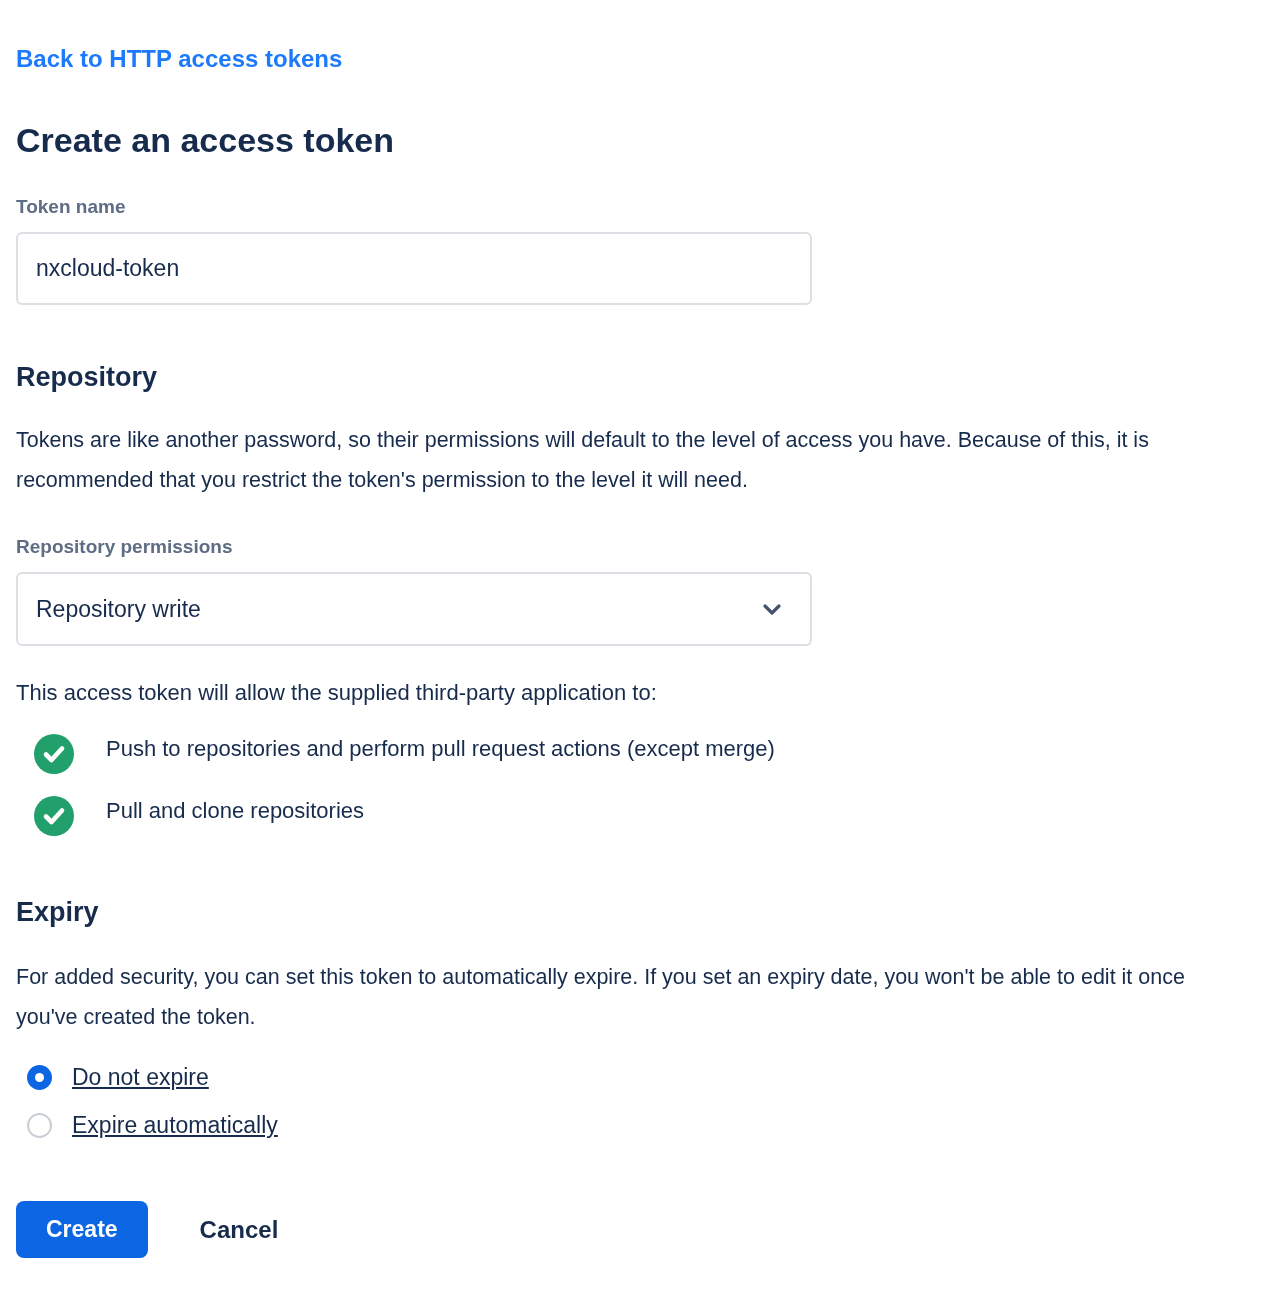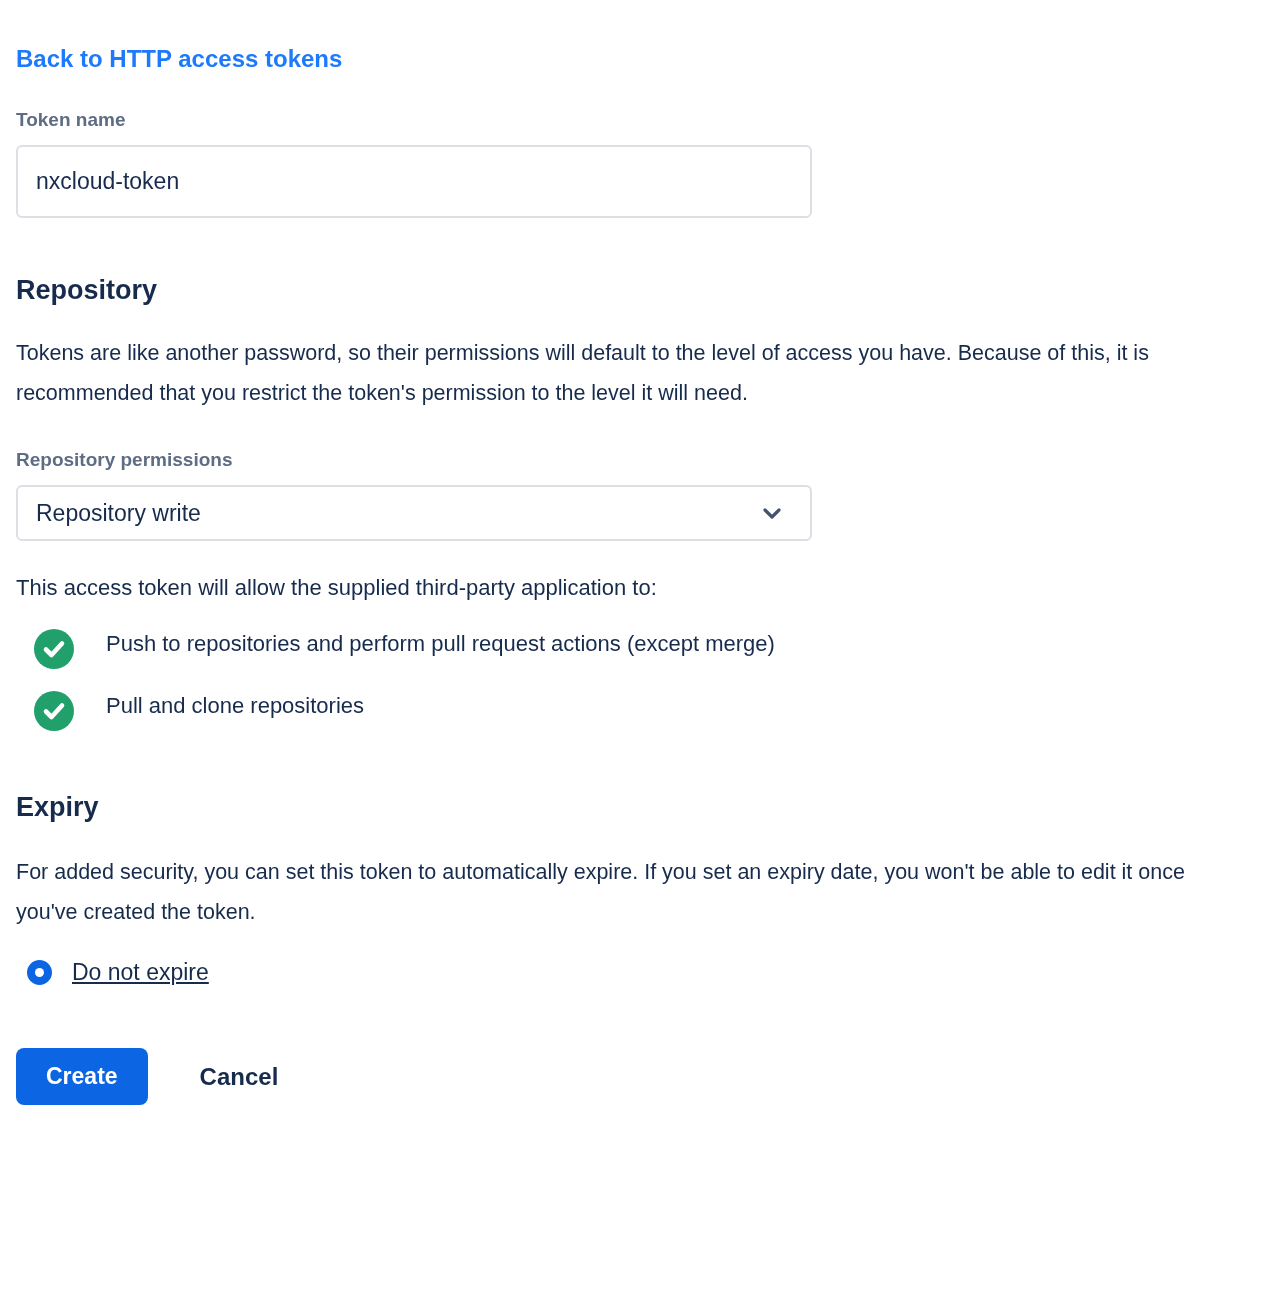--- a/index.html
+++ b/index.html
@@ -82,21 +82,21 @@
     color: #172B4D;
     max-width: 1214px;
   }
   p.body-text.expiry-desc { margin-top: 28px; }
 
   
   .select-control {
     position: relative;
     margin-top: 14px;
     width: 796px;
-    height: 56px;
+    height: 74px;
     border: 2px solid #DCDFE4;
     border-radius: 6px;
     background: #ffffff;
     display: flex;
     align-items: center;
     padding: 0 60px 0 18px;
     cursor: pointer;
   }
   .select-value {
     font-size: 23px;
@@ -217,20 +217,21 @@
     padding: 0 10px;
   }
 </style>
 </head>
 <body>
 
 <div class="page">
 
   <a class="back-link">Back to HTTP access tokens</a>
 
+  <h1 class="page-title">Create an access token</h1>
 
   <label class="field-label">Token name</label>
 
   <input class="text-input" type="text" value="nxcloud-token" style="">
 
   <h2 class="section-heading">Repository</h2>
 
   <p class="body-text">Tokens are like another password, so their permissions will default to the level of access you have. Because of this, it is recommended that you restrict the token's permission to the level it will need.</p>
 
   <label class="field-label">Repository permissions</label>
@@ -267,20 +268,24 @@
 
   <p class="body-text expiry-desc">For added security, you can set this token to automatically expire. If you set an expiry date, you won't be able to edit it once you've created the token.</p>
 
   <div class="radio-group">
     <div class="radio-row">
       <span class="radio-circle selected">
         <span class="radio-inner-dot"></span>
       </span>
       <span class="radio-label">Do not expire</span>
     </div>
+    <div class="radio-row">
+      <span class="radio-circle"></span>
+      <span class="radio-label">Expire automatically</span>
+    </div>
   </div>
 
   <div class="actions">
     <button class="btn-primary">Create</button>
     <button class="btn-subtle">Cancel</button>
   </div>
 
 </div>
 
 </body></html>

